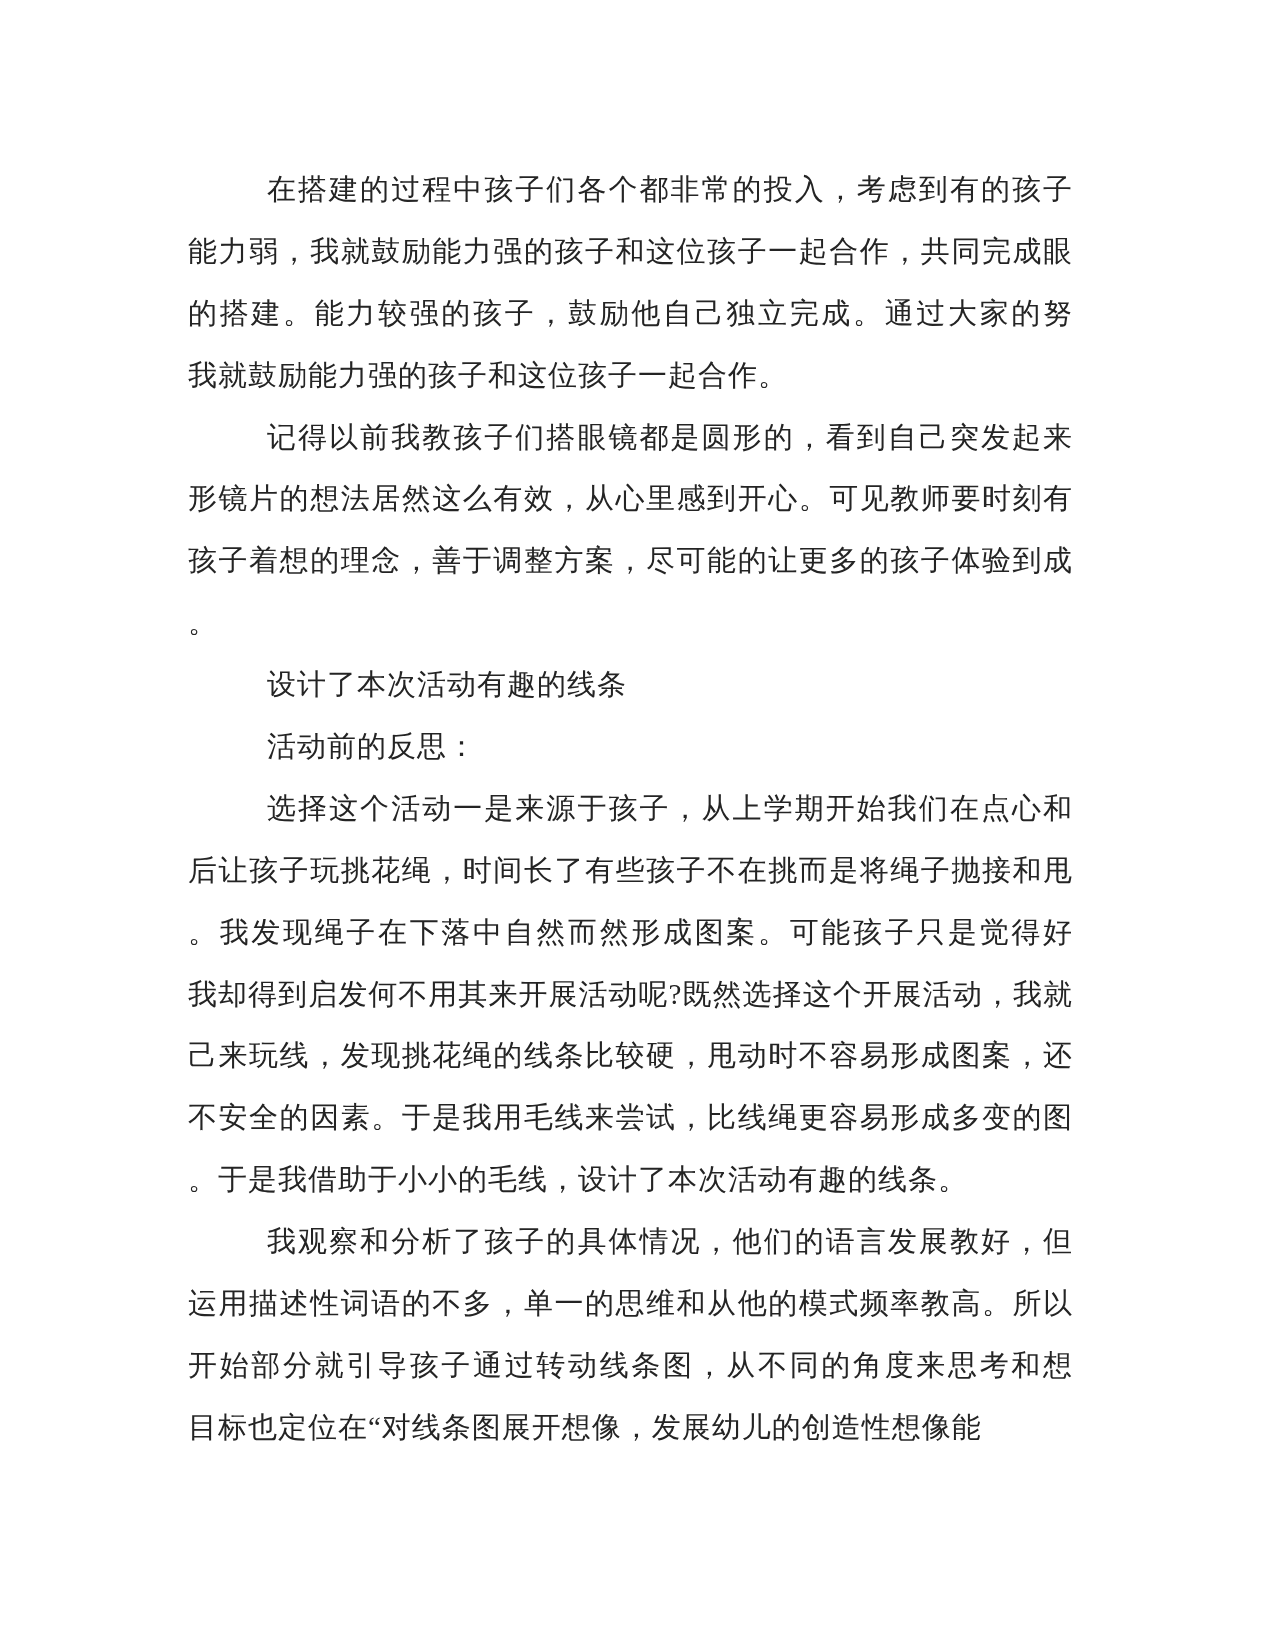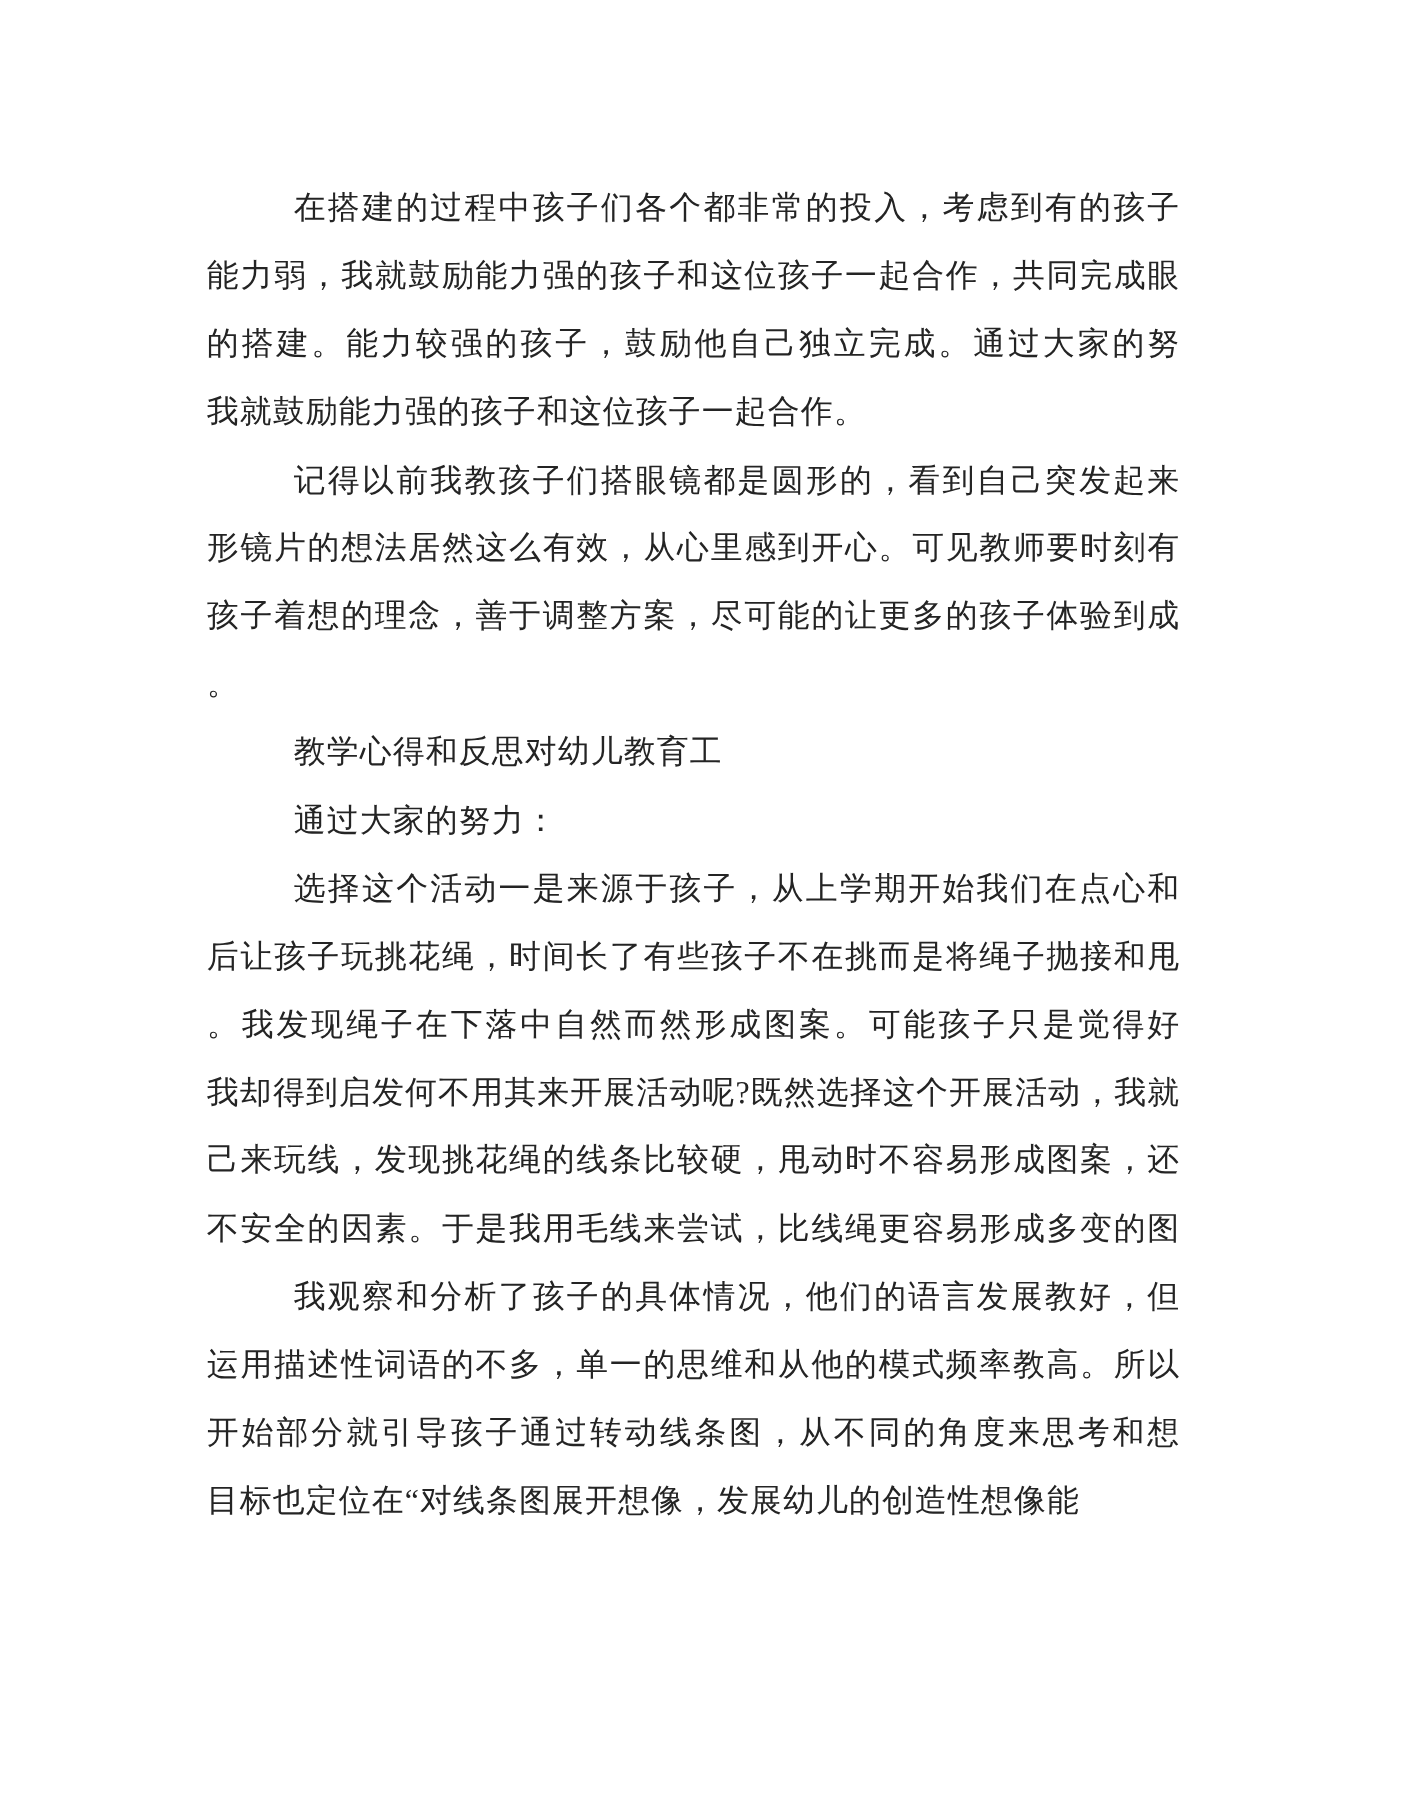--- a/index.html
+++ b/index.html
@@ -44,26 +44,27 @@
 <div class="page">
   <main class="text-block">
       <div class="line indent justify">在搭建的过程中孩子们各个都非常的投入，考虑到有的孩子动手</div>
       <div class="line justify">能力弱，我就鼓励能力强的孩子和这位孩子一起合作，共同完成眼镜</div>
       <div class="line justify">的搭建。能力较强的孩子，鼓励他自己独立完成。通过大家的努力，</div>
       <div class="line">我就鼓励能力强的孩子和这位孩子一起合作。</div>
       <div class="line indent justify">记得以前我教孩子们搭眼镜都是圆形的，看到自己突发起来的方</div>
       <div class="line justify">形镜片的想法居然这么有效，从心里感到开心。可见教师要时刻有为</div>
       <div class="line justify">孩子着想的理念，善于调整方案，尽可能的让更多的孩子体验到成功</div>
       <div class="line">。</div>
-      <div class="line indent">教学心得和反思对幼儿教育工</div>
-      <div class="line indent">通过大家的努力：</div>
+      <div class="line indent">设计了本次活动有趣的线条</div>
+      <div class="line indent">活动前的反思：</div>
       <div class="line indent justify">选择这个活动一是来源于孩子，从上学期开始我们在点心和午餐</div>
       <div class="line justify">后让孩子玩挑花绳，时间长了有些孩子不在挑而是将绳子抛接和甩动</div>
       <div class="line justify">。我发现绳子在下落中自然而然形成图案。可能孩子只是觉得好玩，</div>
       <div class="line justify">我却得到启发何不用其来开展活动呢?既然选择这个开展活动，我就自</div>
       <div class="line justify">己来玩线，发现挑花绳的线条比较硬，甩动时不容易形成图案，还有</div>
       <div class="line justify">不安全的因素。于是我用毛线来尝试，比线绳更容易形成多变的图案</div>
+      <div class="line">。于是我借助于小小的毛线，设计了本次活动有趣的线条。</div>
       <div class="line indent justify">我观察和分析了孩子的具体情况，他们的语言发展教好，但是能</div>
       <div class="line justify">运用描述性词语的不多，单一的思维和从他的模式频率教高。所以在</div>
       <div class="line justify">开始部分就引导孩子通过转动线条图，从不同的角度来思考和想象。</div>
       <div class="line">目标也定位在“对线条图展开想像，发展幼儿的创造性想像能力”上。</div>
     </main>
 </div>
 
 </body></html>

